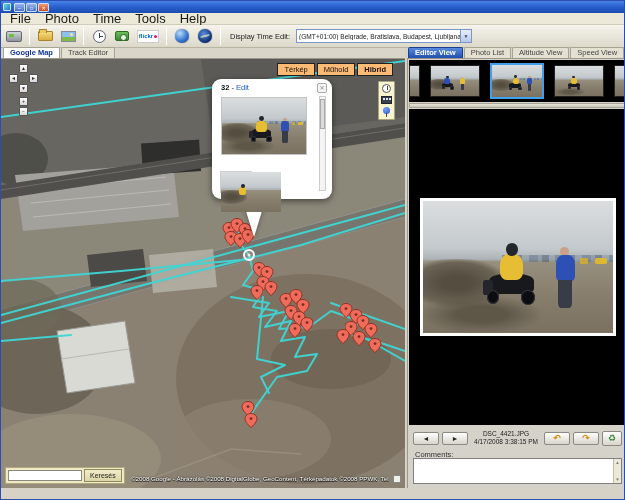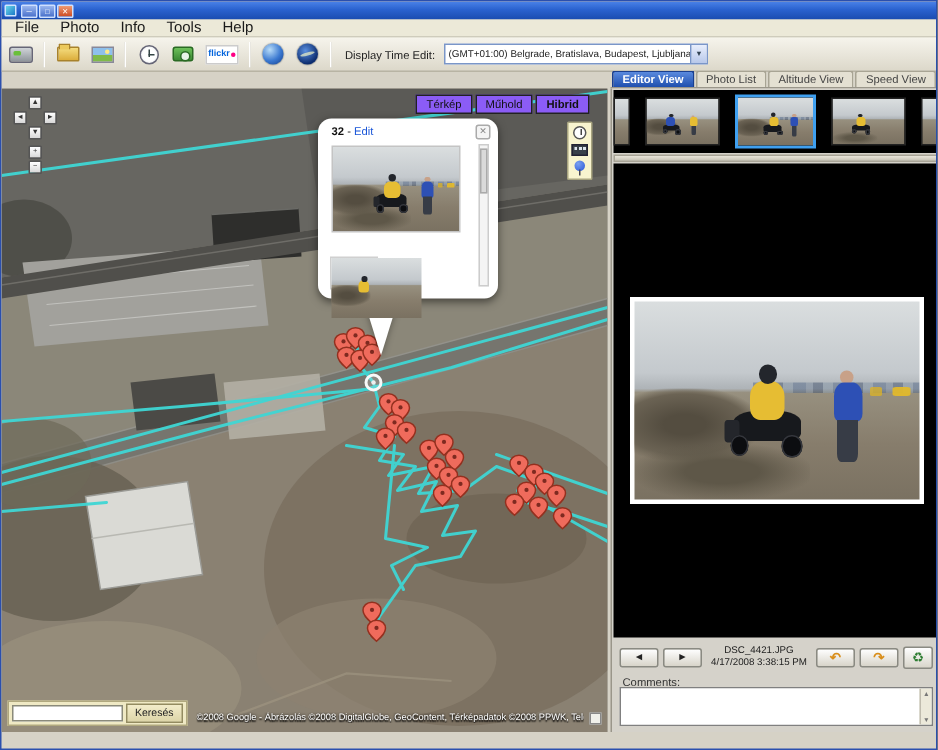--- a/index.html
+++ b/index.html
@@ -12,21 +12,21 @@
     display:flex;align-items:center;padding:0 2px;color:#fff;}
   .win-icon{width:8px;height:8px;background:linear-gradient(135deg,#6ad8e8,#1a78c8);border:1px solid #cfe4ff;border-radius:1px;margin-right:3px;}
   .win-title{font-size:8px;font-weight:bold;flex:1;white-space:nowrap;overflow:hidden;text-shadow:0 1px 1px #123;}
   .win-btns{display:flex;gap:1px;}
   .win-btn{width:11px;height:9px;font-size:5px;line-height:8px;text-align:center;color:#fff;
     background:linear-gradient(180deg,#9ab6ee,#4a72cc);border:1px solid #cfe0ff;border-radius:1px;}
   .win-btn.close{background:linear-gradient(180deg,#ee9a72,#cc4a22);}
 
   
   .menubar{position:absolute;left:0;top:12px;width:625px;height:12px;background:#ece9d8;border-bottom:1px solid #cfccbc;display:flex;align-items:center;padding-left:2px;}
-  .menu-item{font-size:10px;color:#1a1a1a;padding:0 7px;line-height:11px;}
+  .menu-item{font-size:13px;color:#1a1a1a;padding:0 7px;line-height:11px;}
 
   
   .toolbar{position:absolute;left:0;top:24px;width:625px;height:23px;
     background:linear-gradient(180deg,#f6f4ec,#dcd8ca);border-bottom:1px solid #b8b4a4;
     display:flex;align-items:center;padding:0 3px;gap:3px;}
   .tb-sep{width:1px;height:17px;background:#b4b0a0;border-right:1px solid #fff;margin:0 2px;}
   .tb-icon{width:20px;height:18px;position:relative;display:flex;align-items:center;justify-content:center;}
   .ic-device{width:16px;height:11px;background:linear-gradient(180deg,#d0d4d8,#8e949a);border:1px solid #667;border-radius:2px;position:relative;}
   .ic-device::after{content:"";position:absolute;left:2px;top:2px;width:5px;height:3px;background:#6abf3a;border-radius:1px;}
   .ic-folder{width:15px;height:10px;background:linear-gradient(180deg,#f4dc7e,#dcae3c);border:1px solid #a8822c;border-radius:1px;position:relative;}
@@ -57,21 +57,21 @@
   .tab.active-right{background:linear-gradient(180deg,#5a8ade,#1f4fae);color:#fff;font-weight:bold;border-color:#1a3f8e;}
 
   
   .map{position:absolute;left:0;top:58px;width:404px;height:429px;overflow:hidden;background:#8d897f;}
   .map svg{position:absolute;left:0;top:0;}
 
   .pan-ctl{position:absolute;left:8px;top:5px;width:30px;height:52px;z-index:6;}
   .pan-btn{position:absolute;width:9px;height:9px;background:linear-gradient(180deg,#fff,#d8d8d8);border:1px solid #555;font-size:5px;line-height:7px;text-align:center;color:#333;border-radius:1px;}
 
   .map-type{position:absolute;top:4px;right:12px;z-index:6;display:flex;gap:2px;}
-  .mt-btn{font-size:7.5px;padding:1px 6px;background:#8b5cf6;border:1px solid #222;color:#111;line-height:9px;}
+  .mt-btn{font-size:7.5px;padding:1px 6px;background:#fdba74;border:1px solid #222;color:#111;line-height:9px;}
   .mt-btn.active{font-weight:bold;}
 
   .side-tools{position:absolute;top:22px;right:10px;width:17px;z-index:6;background:#f8f4cf;border:1px solid #a8a480;padding:2px 0;display:flex;flex-direction:column;align-items:center;gap:3px;border-radius:1px;}
   .st-clock{width:9px;height:9px;border-radius:50%;border:1px solid #555;background:#fefefe;position:relative;}
   .st-clock::before{content:"";position:absolute;left:4px;top:1px;width:1px;height:4px;background:#444;}
   .st-film{width:11px;height:8px;background:#384048;border:1px solid #223;position:relative;}
   .st-film::after{content:"";position:absolute;left:1px;top:1px;width:8px;height:2px;background:repeating-linear-gradient(90deg,#dce4ec 0 2px,#384048 2px 3px);}
   .st-pin{width:7px;height:7px;border-radius:50%;background:radial-gradient(circle at 35% 30%,#7aa0f0,#2a58d8);position:relative;margin-bottom:3px;}
   .st-pin::after{content:"";position:absolute;left:3px;top:6px;width:1px;height:4px;background:#445;}
 
@@ -153,21 +153,21 @@
     <div class="win-btns">
       <div class="win-btn">─</div>
       <div class="win-btn">□</div>
       <div class="win-btn close">✕</div>
     </div>
   </div>
 
   <div class="menubar">
     <span class="menu-item">File</span>
     <span class="menu-item">Photo</span>
-    <span class="menu-item">Info</span>
+    <span class="menu-item">Time</span>
     <span class="menu-item">Tools</span>
     <span class="menu-item">Help</span>
   </div>
 
   <div class="toolbar">
     <div class="tb-icon">
         <span class="ic-device"></span>
       </div>
     <div class="tb-sep"></div>
     <div class="tb-icon">
@@ -196,20 +196,24 @@
         <span class="ic-globe2"></span>
       </div>
     <div class="tb-sep"></div>
     <span class="tz-label">Display Time Edit:</span>
     <div class="tz-combo">
       <span class="tz-value">(GMT+01:00) Belgrade, Bratislava, Budapest, Ljubljana, Pr</span>
       <span class="tz-arrow">▼</span>
     </div>
   </div>
 
+  <div class="left-tabs">
+    <span class="tab active-left">Google Map</span>
+    <span class="tab">Track Editor</span>
+  </div>
 
   <div class="map">
     <svg width="404" height="429" viewBox="0 0 404 429">
       <defs>
         <symbol id="pin" overflow="visible">
           <path d="M0,-6.5 C3.6,-6.5 6,-4 6,-1.2 C6,2.6 0,7.5 0,7.5 C0,7.5 -6,2.6 -6,-1.2 C-6,-4 -3.6,-6.5 0,-6.5 Z" fill="#ef6b5c" stroke="#93301f" stroke-width="1"></path>
           <circle cx="0" cy="-1.4" r="1.4" fill="#7e2a20"></circle>
         </symbol>
       </defs>
 

